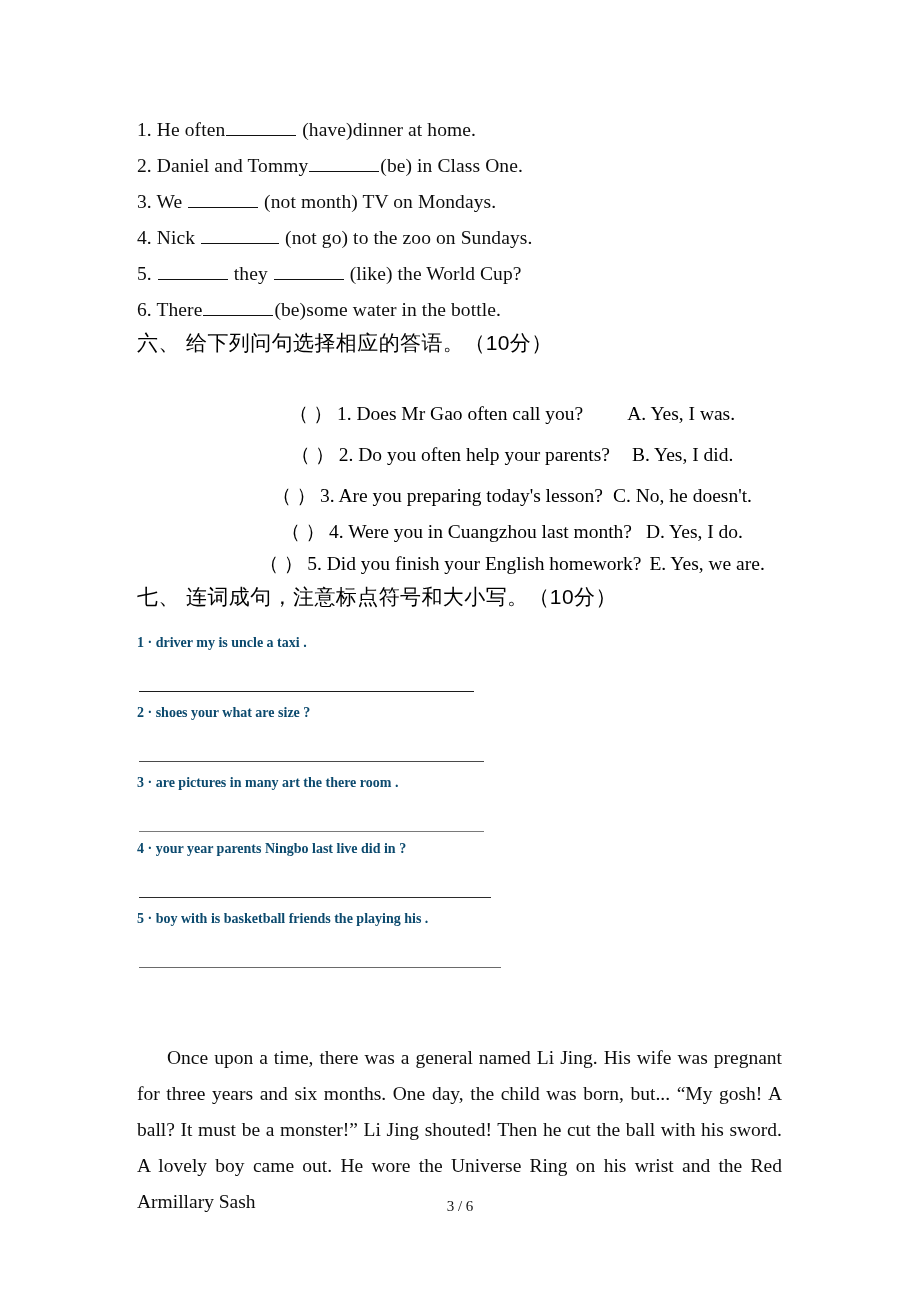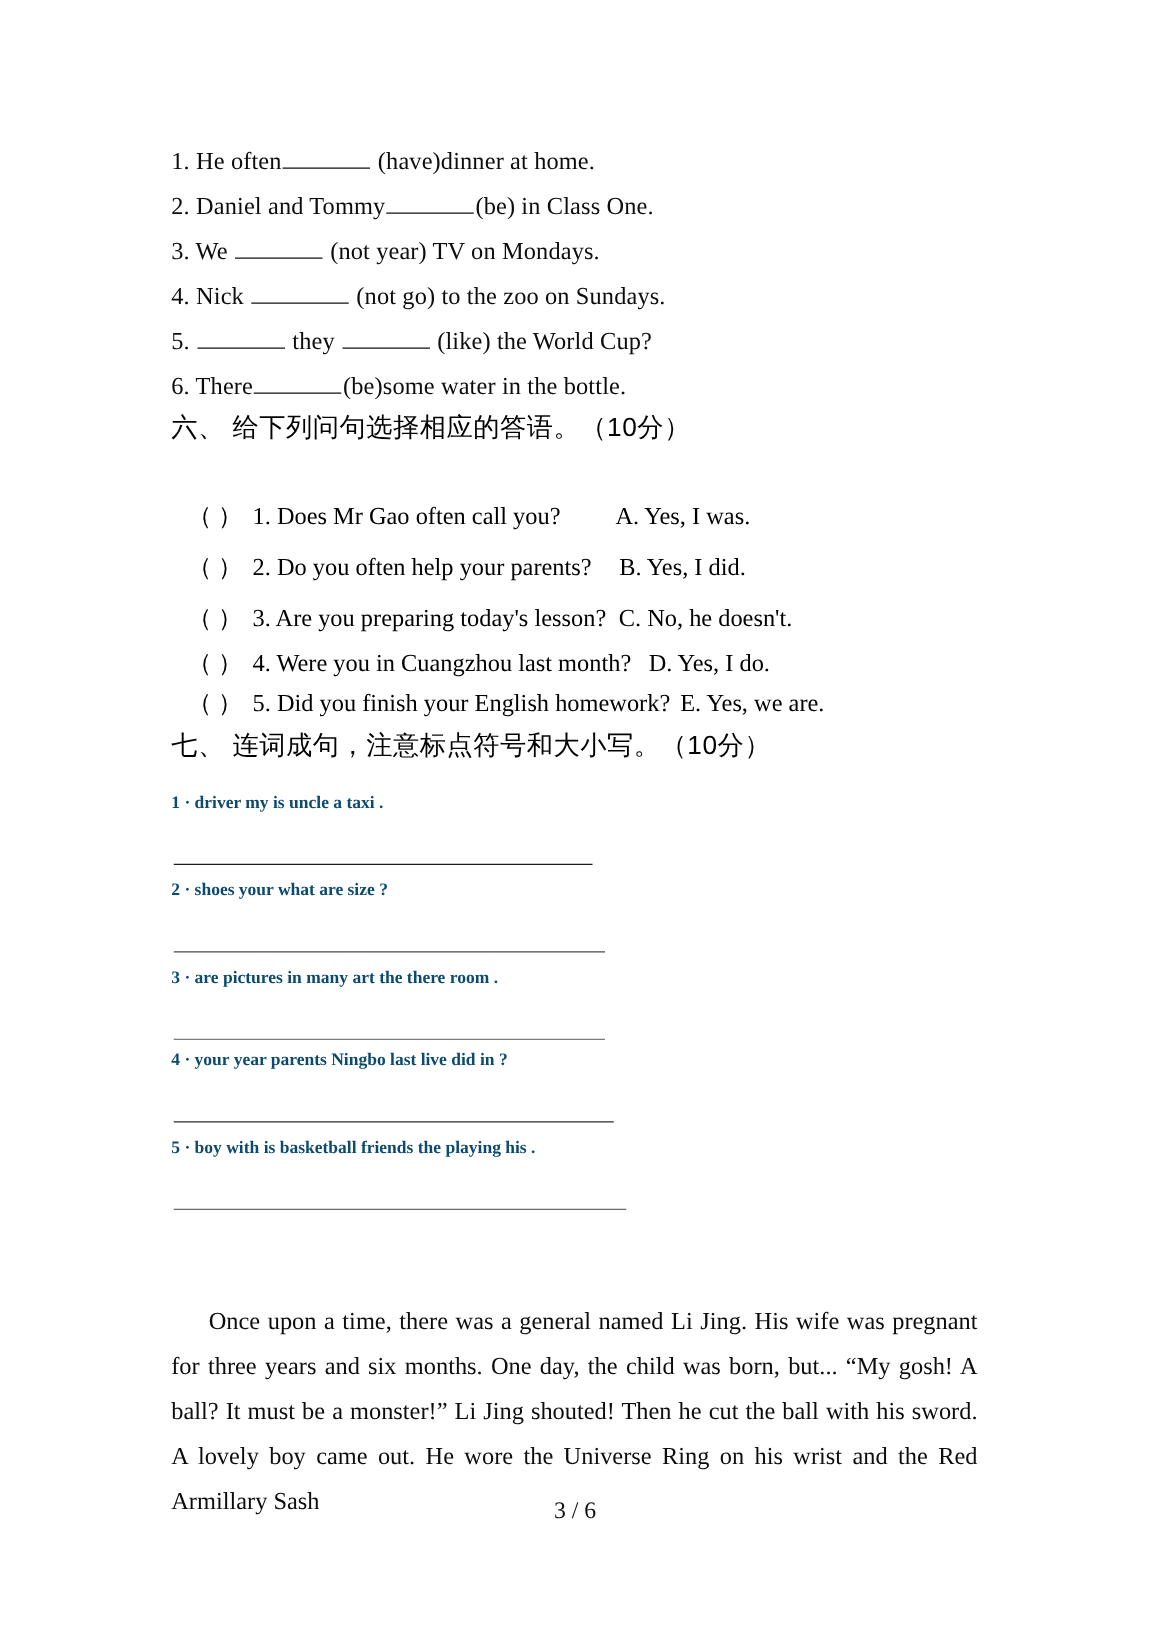--- a/index.html
+++ b/index.html
@@ -65,20 +65,21 @@
   }
   #heading-six   { left: 137px; top: 328px; }
   #heading-seven { left: 137px; top: 582px; }
   #heading-eight { left: 137px; top: 994px; }
 
   
   #match-section {
     left: 150px;
     top: 393px;
     width: 720px;
+    text-align: center;
   }
   #match-section .match-row {
     position: relative;
     height: 41px;
     font-size: 19.5px;
     line-height: 41px;
     white-space: nowrap;
   }
   #match-section .match-row.tight { height: 32px; line-height: 32px; }
   .paren {
@@ -139,21 +140,21 @@
   }
   #passage .indent { display: inline-block; width: 30px; }
 
   
   #footer {
     position: absolute;
     left: 0;
     top: 1198px;
     width: 920px;
     text-align: center;
-    font-size: 19px;
+    font-size: 15px;
     color: #111;
   }
 </style>
 </head>
 <body>
 
 <div class="page">
 
   <div class="blk" id="fill-section">
 
@@ -163,21 +164,21 @@
       <span>(have)dinner at home.</span>
     </div>
 
     <div class="line">
       <span>2.</span>
       <span>Daniel and Tommy</span><span class="blank b-md"></span><span>(be) in Class One.</span>
     </div>
 
     <div class="line">
       <span>3.</span>
-      <span>We </span><span class="blank b-md"></span><span> (not year) TV on Mondays.</span>
+      <span>We </span><span class="blank b-md"></span><span> (not month) TV on Mondays.</span>
     </div>
 
     <div class="line">
       <span>4.</span>
       <span>Nick </span><span class="blank b-lg"></span><span> (not go) to the zoo on Sundays.</span>
     </div>
 
     <div class="line">
       <span>5.</span>
       <span class="blank b-md"></span><span> they </span><span class="blank b-md"></span><span> (like) the World Cup?</span>

